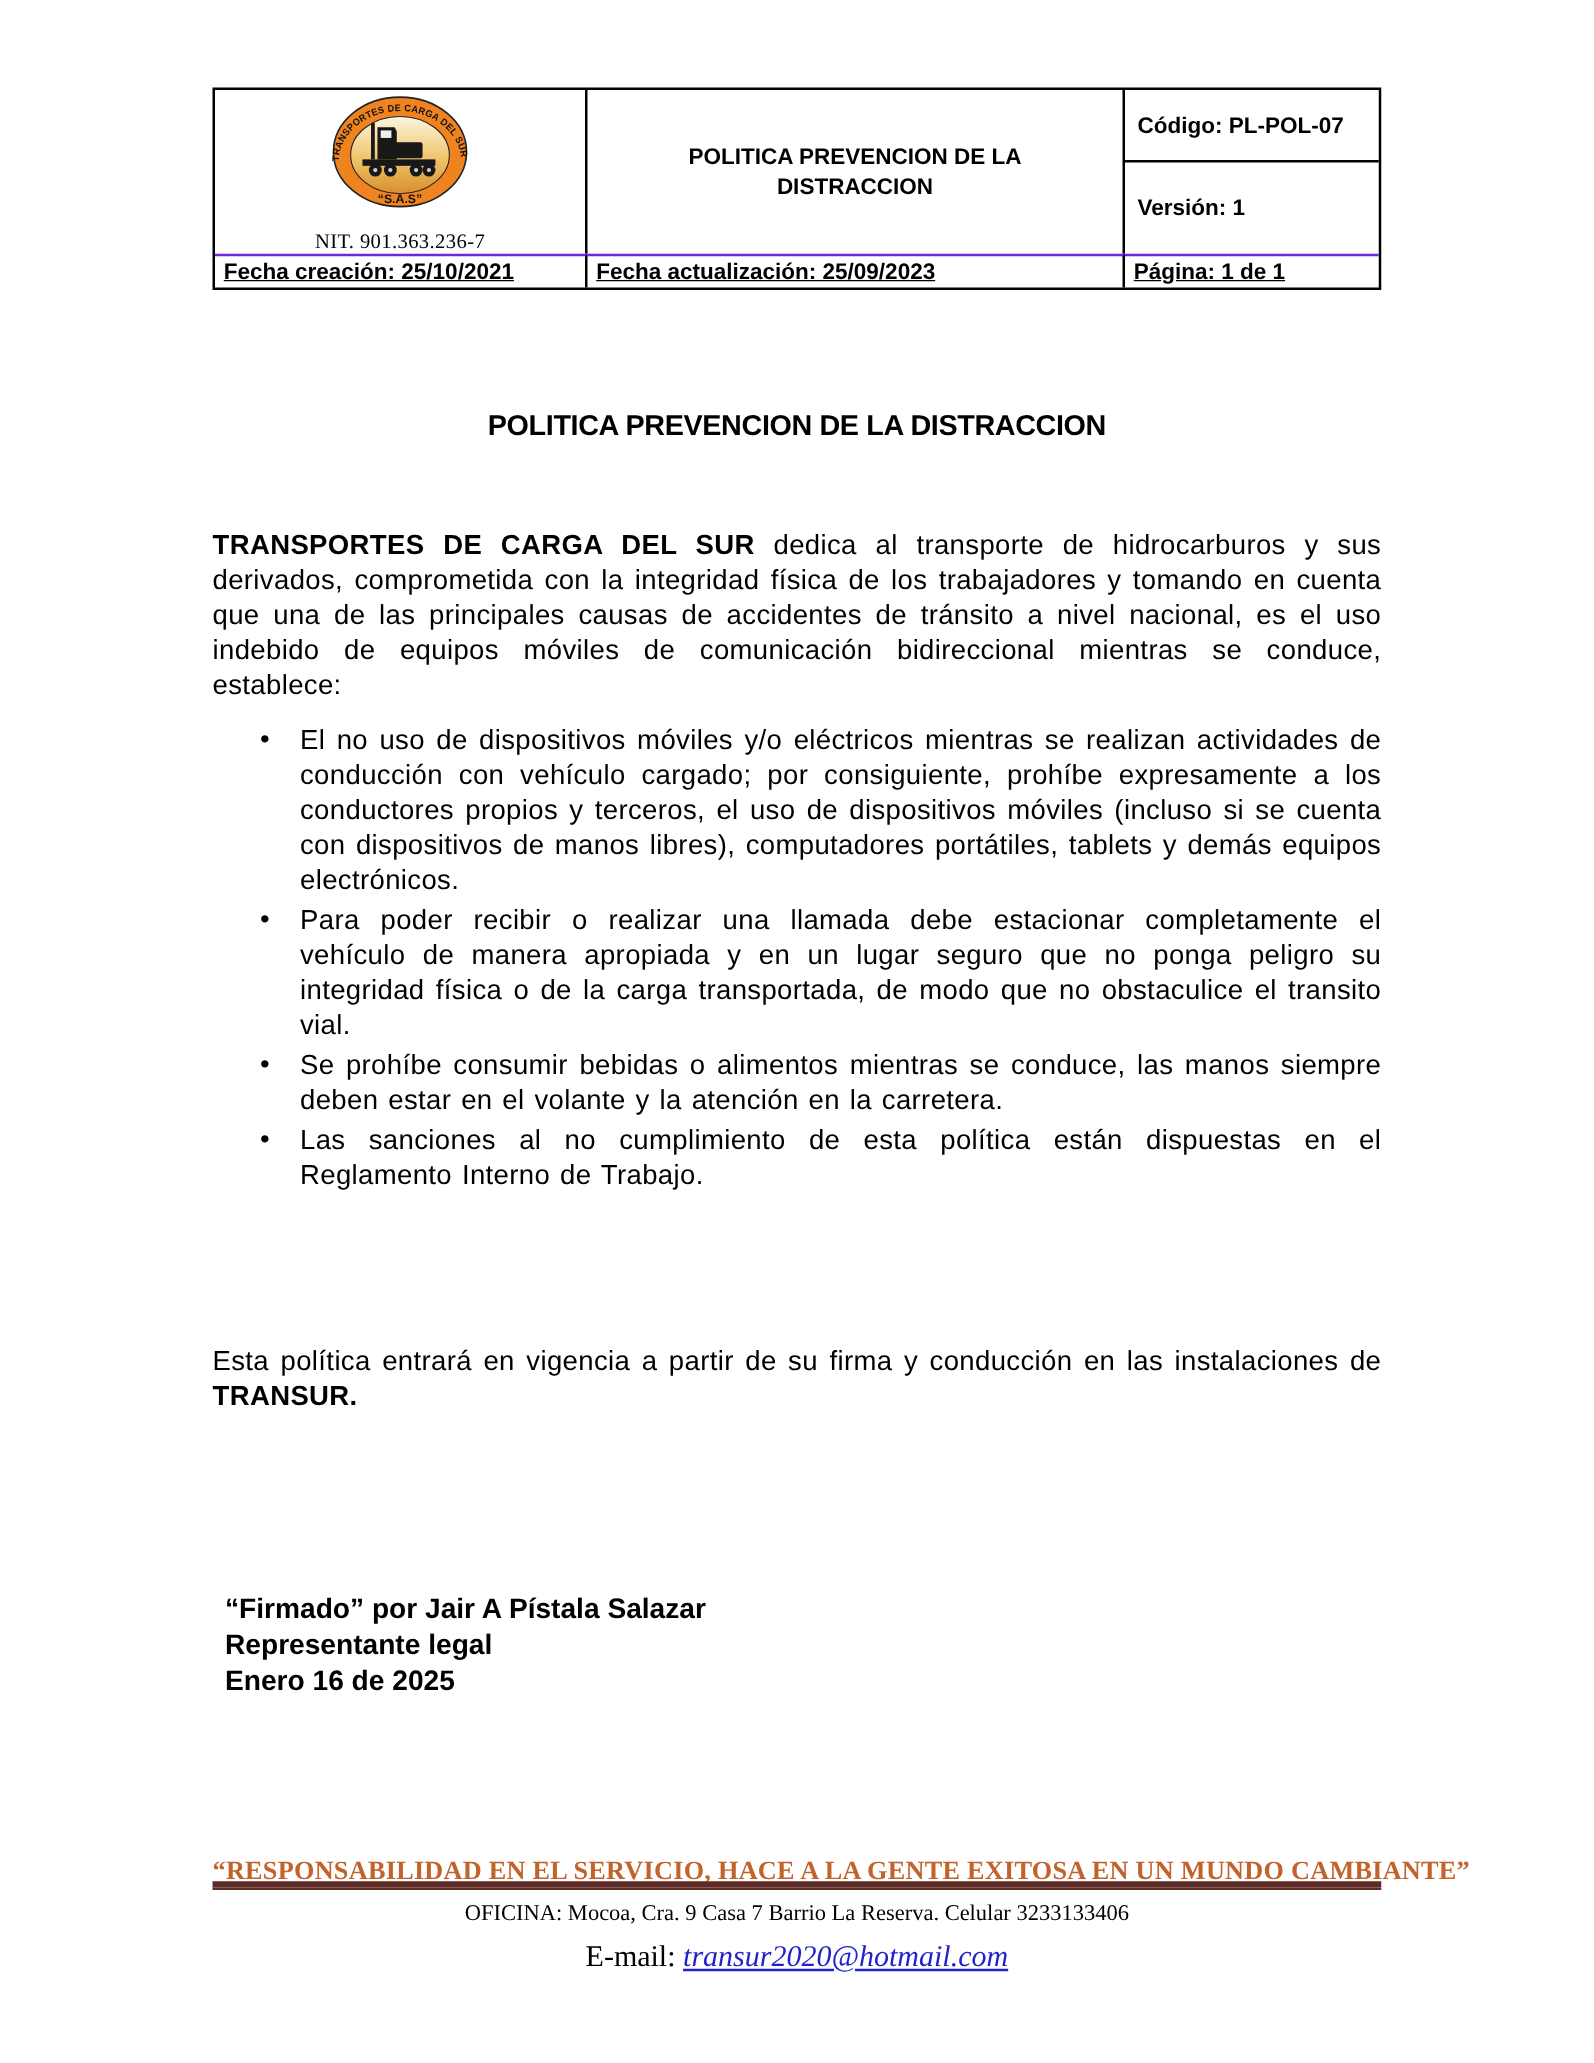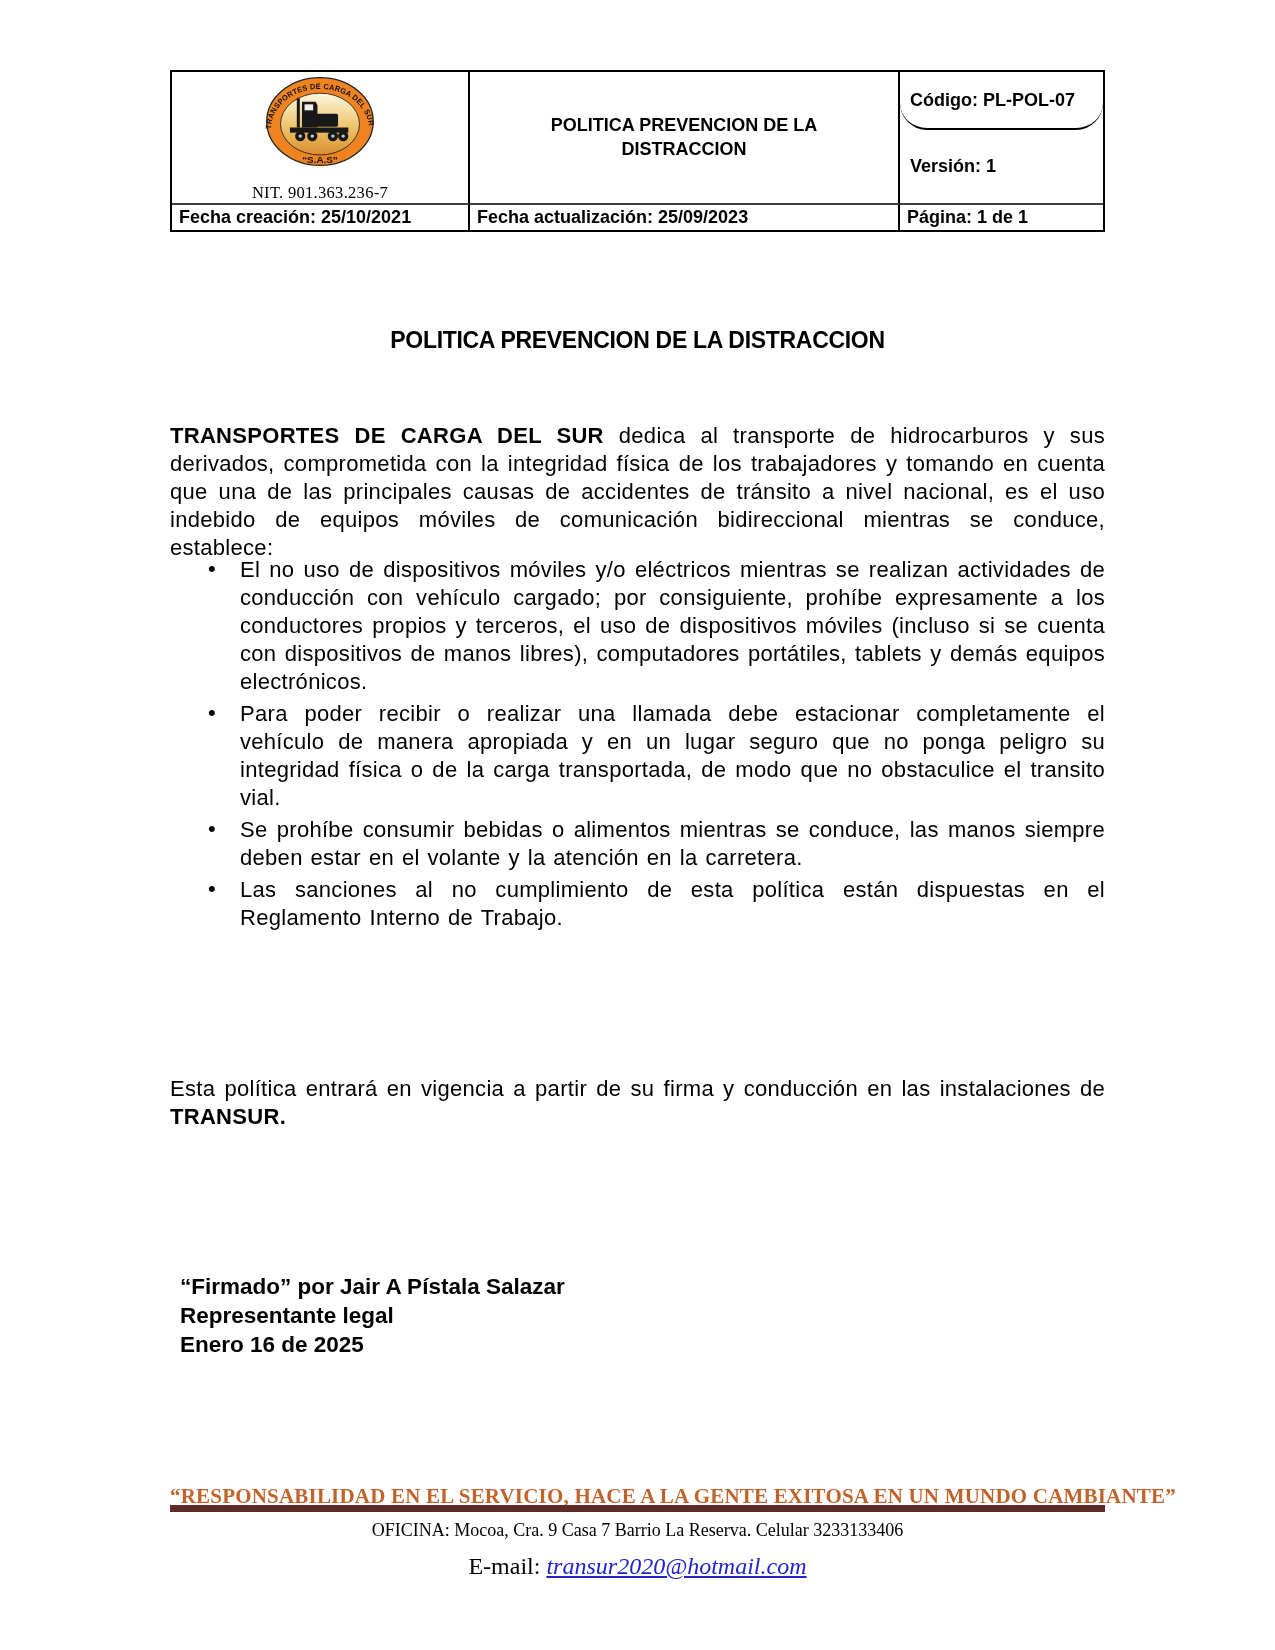--- a/index.html
+++ b/index.html
@@ -16,34 +16,34 @@
     border: 2px solid #000; display: grid;
     grid-template-columns: 298px 430px 1fr;
     grid-template-rows: 131px 27px;
     font-weight: bold; font-size: 18px; background: #fff;
   }
   .cell { display: flex; align-items: center; }
   .cell-logo { border-right: 2px solid #000; flex-direction: column; justify-content: center; padding-top: 4px; }
   .cell-title { border-right: 2px solid #000; justify-content: center; text-align: center; }
   .cell-title .title-inner { width: 320px; line-height: 1.3; }
   .cell-meta { display: flex; flex-direction: column; }
-  .meta-codigo { height: 58px; border-bottom: 2px solid #000; display: flex; align-items: center; padding-left: 10px; border-radius: 27px; }
+  .meta-codigo { height: 58px; border-bottom: 2px solid #000; display: flex; align-items: center; padding-left: 10px; }
   .meta-version { flex: 1; display: flex; align-items: center; padding-left: 10px; border-radius: 27px; }
-  .rowf { border-top: 2px solid #404040; padding: 2px 7px; }
+  .rowf { border-top: 2px solid #6d28d9; padding: 2px 7px; text-decoration: underline; }
   .cell-f1, .cell-f2 { border-right: 2px solid #000; }
   .nit-line { font-family: "Liberation Serif", serif; font-weight: normal; font-size: 16.5px; margin-top: 16px; letter-spacing: 0.3px; }
 
   
   .doc-title {
     position: absolute; top: 312px; left: 170px; width: 935px;
     text-align: center; font-weight: bold; font-size: 23px; letter-spacing: -0.3px;
   }
   .body-text { font-size: 22px; line-height: 28px; text-align: justify; letter-spacing: 0.3px; word-spacing: 1.5px; }
   .intro   { position: absolute; top: 400px;  left: 170px; width: 935px; }
-  .bullets { position: absolute; top: 556px;  left: 170px; width: 935px; margin: 0; padding: 0; list-style: none; }
+  .bullets { position: absolute; top: 578px;  left: 170px; width: 935px; margin: 0; padding: 0; list-style: none; }
   .bullets li { position: relative; padding-left: 70px; margin-bottom: 4px; }
   .bullets li::before { content: "\2022"; position: absolute; left: 38px; top: -1px; }
   .closing { position: absolute; top: 1053px; left: 170px; width: 935px; }
   .signature {
     position: absolute; top: 1272px; left: 180px; width: 935px;
     font-weight: bold; font-size: 22.5px; line-height: 29px;
   }
 
   
   .slogan {

